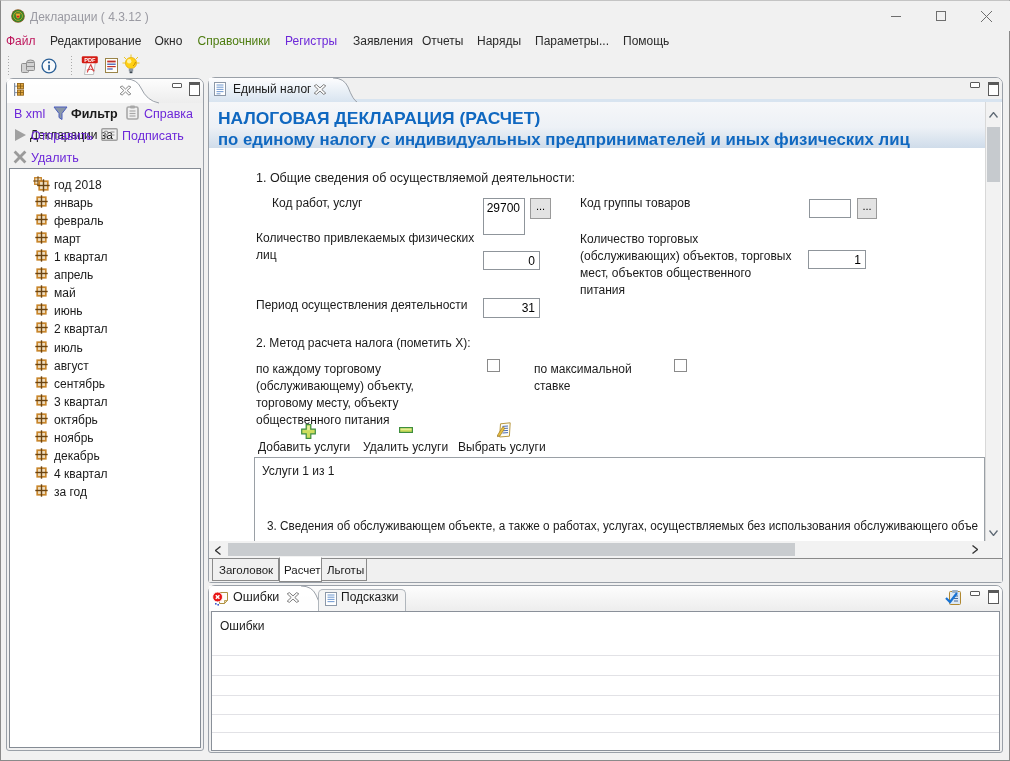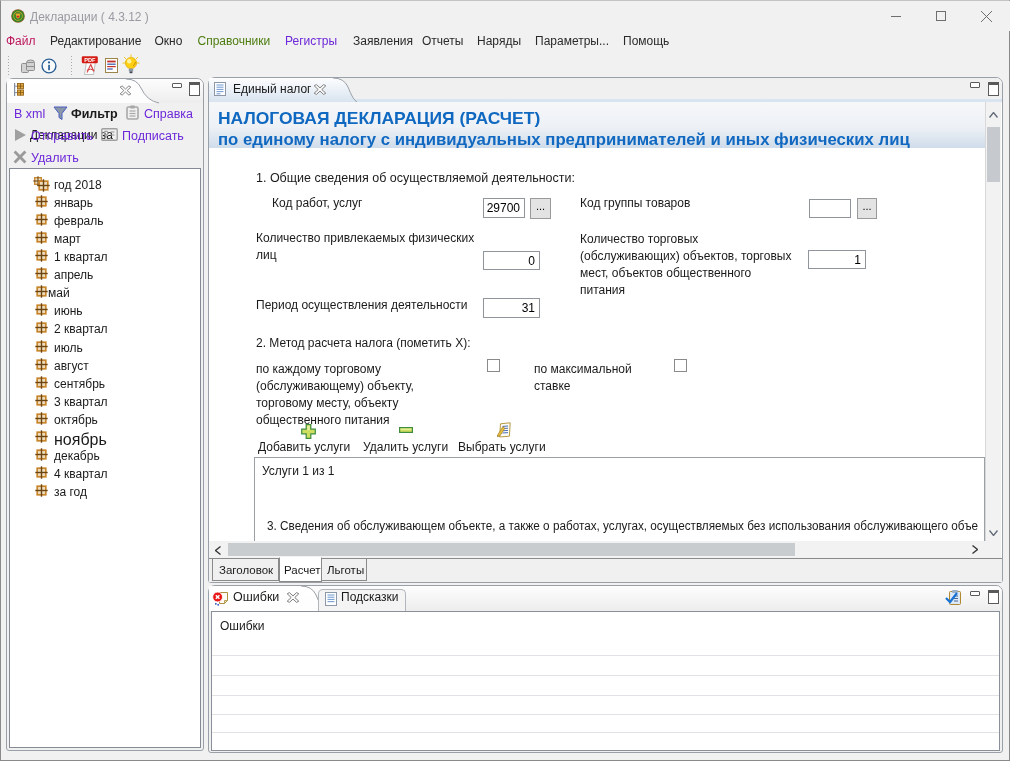--- a/index.html
+++ b/index.html
@@ -202,21 +202,21 @@
         <rect x="2.2" y="2.2" width="8.6" height="8.6" fill="#f0dfc0" stroke="#c8862c" stroke-width="1.7"></rect>
         <line x1="6.5" y1="0.3" x2="6.5" y2="12.7" stroke="#6a4412" stroke-width="1.4"></line>
         <line x1="0.3" y1="6.5" x2="12.7" y2="6.5" stroke="#6a4412" stroke-width="1.4"></line>
       </svg>
 <div class="txt" style="left:53px;top:267.1px;font-size:12px;">апрель</div>
 <svg class="abs" style="left:33.5px;top:284.2px" width="13" height="13" viewBox="0 0 13 13">
         <rect x="2.2" y="2.2" width="8.6" height="8.6" fill="#f0dfc0" stroke="#c8862c" stroke-width="1.7"></rect>
         <line x1="6.5" y1="0.3" x2="6.5" y2="12.7" stroke="#6a4412" stroke-width="1.4"></line>
         <line x1="0.3" y1="6.5" x2="12.7" y2="6.5" stroke="#6a4412" stroke-width="1.4"></line>
       </svg>
-<div class="txt" style="left:47px;top:285.2px;font-size:12px;">май</div>
+<div class="txt" style="left:53px;top:285.2px;font-size:12px;">май</div>
 <svg class="abs" style="left:33.5px;top:302.3px" width="13" height="13" viewBox="0 0 13 13">
         <rect x="2.2" y="2.2" width="8.6" height="8.6" fill="#f0dfc0" stroke="#c8862c" stroke-width="1.7"></rect>
         <line x1="6.5" y1="0.3" x2="6.5" y2="12.7" stroke="#6a4412" stroke-width="1.4"></line>
         <line x1="0.3" y1="6.5" x2="12.7" y2="6.5" stroke="#6a4412" stroke-width="1.4"></line>
       </svg>
 <div class="txt" style="left:53px;top:303.3px;font-size:12px;">июнь</div>
 <svg class="abs" style="left:33.5px;top:320.4px" width="13" height="13" viewBox="0 0 13 13">
         <rect x="2.2" y="2.2" width="8.6" height="8.6" fill="#f0dfc0" stroke="#c8862c" stroke-width="1.7"></rect>
         <line x1="6.5" y1="0.3" x2="6.5" y2="12.7" stroke="#6a4412" stroke-width="1.4"></line>
         <line x1="0.3" y1="6.5" x2="12.7" y2="6.5" stroke="#6a4412" stroke-width="1.4"></line>
@@ -250,21 +250,21 @@
         <rect x="2.2" y="2.2" width="8.6" height="8.6" fill="#f0dfc0" stroke="#c8862c" stroke-width="1.7"></rect>
         <line x1="6.5" y1="0.3" x2="6.5" y2="12.7" stroke="#6a4412" stroke-width="1.4"></line>
         <line x1="0.3" y1="6.5" x2="12.7" y2="6.5" stroke="#6a4412" stroke-width="1.4"></line>
       </svg>
 <div class="txt" style="left:53px;top:411.9px;font-size:12px;">октябрь</div>
 <svg class="abs" style="left:33.5px;top:429.0px" width="13" height="13" viewBox="0 0 13 13">
         <rect x="2.2" y="2.2" width="8.6" height="8.6" fill="#f0dfc0" stroke="#c8862c" stroke-width="1.7"></rect>
         <line x1="6.5" y1="0.3" x2="6.5" y2="12.7" stroke="#6a4412" stroke-width="1.4"></line>
         <line x1="0.3" y1="6.5" x2="12.7" y2="6.5" stroke="#6a4412" stroke-width="1.4"></line>
       </svg>
-<div class="txt" style="left:53px;top:430.0px;font-size:16px;">ноябрь</div>
+<div class="txt" style="left:53px;top:430.0px;font-size:12px;">ноябрь</div>
 <svg class="abs" style="left:33.5px;top:447.1px" width="13" height="13" viewBox="0 0 13 13">
         <rect x="2.2" y="2.2" width="8.6" height="8.6" fill="#f0dfc0" stroke="#c8862c" stroke-width="1.7"></rect>
         <line x1="6.5" y1="0.3" x2="6.5" y2="12.7" stroke="#6a4412" stroke-width="1.4"></line>
         <line x1="0.3" y1="6.5" x2="12.7" y2="6.5" stroke="#6a4412" stroke-width="1.4"></line>
       </svg>
 <div class="txt" style="left:53px;top:448.1px;font-size:12px;">декабрь</div>
 <svg class="abs" style="left:33.5px;top:465.2px" width="13" height="13" viewBox="0 0 13 13">
         <rect x="2.2" y="2.2" width="8.6" height="8.6" fill="#f0dfc0" stroke="#c8862c" stroke-width="1.7"></rect>
         <line x1="6.5" y1="0.3" x2="6.5" y2="12.7" stroke="#6a4412" stroke-width="1.4"></line>
         <line x1="0.3" y1="6.5" x2="12.7" y2="6.5" stroke="#6a4412" stroke-width="1.4"></line>
@@ -311,21 +311,21 @@
 <div class="abs" style="left:970px;top:82px;width:8px;height:3.6px;border:1.5px solid #5a5a5a;border-radius:1px;background:#fff;"></div>
 <div class="abs" style="left:988px;top:81.5px;width:9px;height:10px;border:1.5px solid #5a5a5a;border-top-width:3px;background:#fff;"></div>
 
 <div class="abs" style="left:209px;top:102px;width:776px;height:46px;background:linear-gradient(#f6f7f9 0%, #edf1f6 55%, #cfdcea 100%);"></div>
 <div class="txt" style="left:218px;top:108.5px;font-size:17px;font-weight:bold;color:#1068c0;transform:scaleX(1.028);transform-origin:0 0;" id="h1">НАЛОГОВАЯ ДЕКЛАРАЦИЯ (РАСЧЕТ)</div>
 <div class="txt" style="left:218px;top:129.5px;font-size:17px;font-weight:bold;color:#1068c0;transform:scaleX(0.986);transform-origin:0 0;" id="h2">по единому налогу с индивидуальных предпринимателей и иных физических лиц</div>
 
 <div class="abs" style="left:209px;top:148px;width:776px;height:393px;background:#fff;"></div>
 <div class="txt" style="left:256px;top:171px;font-size:12.5px;">1. Общие сведения об осуществляемой деятельности:</div>
 <div class="txt" style="left:272px;top:195.5px;font-size:12px;">Код работ, услуг</div>
-<div class="input" style="left:483px;top:198px;width:42px;height:20px;">29700</div>
+<div class="input" style="left:483px;top:198px;width:42px;height:37px;">29700</div>
 <div class="abs" style="left:530px;top:198px;width:21px;height:21px;background:#e3e3e3;border:1px solid #9a9a9a;box-sizing:border-box;font-size:11px;text-align:center;line-height:15px;">...</div>
 <div class="txt" style="left:580px;top:195.5px;font-size:12px;">Код группы товаров</div>
 <div class="input" style="left:809px;top:199px;width:42px;height:19px;"></div>
 <div class="abs" style="left:857px;top:198px;width:20px;height:21px;background:#e3e3e3;border:1px solid #9a9a9a;box-sizing:border-box;font-size:11px;text-align:center;line-height:15px;">...</div>
 <div class="txt" style="left:256px;top:229.5px;font-size:12px;line-height:17px;white-space:pre;">Количество привлекаемых физических
 лиц</div>
 <div class="input" style="left:483px;top:251px;width:57px;height:19px;">0</div>
 <div class="txt" style="left:580px;top:231px;font-size:12px;line-height:17px;white-space:pre;">Количество торговых
 (обслуживающих) объектов, торговых
 мест, объектов общественного

